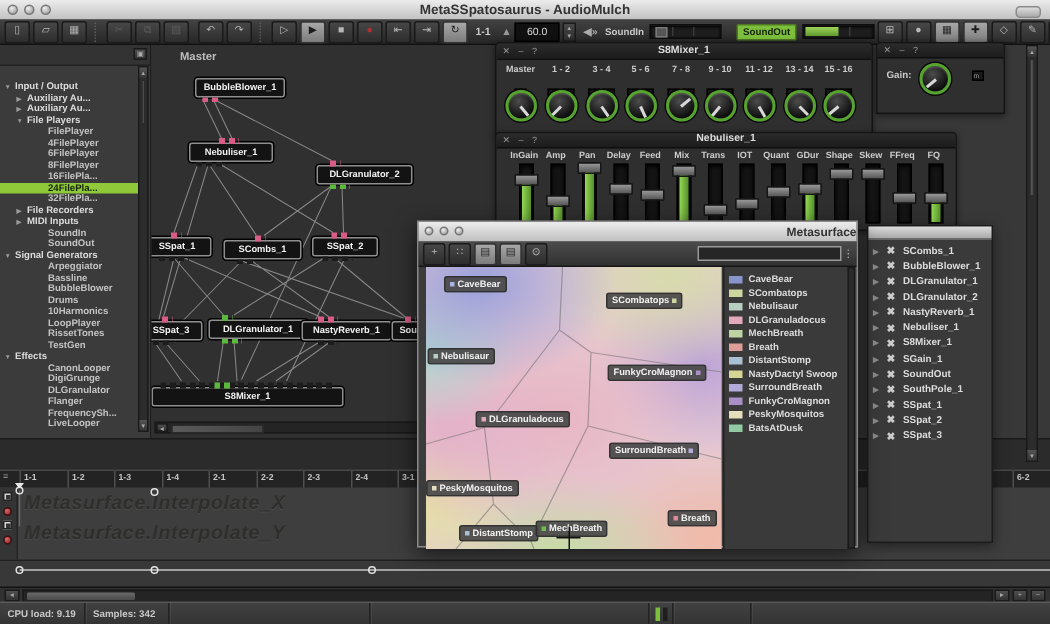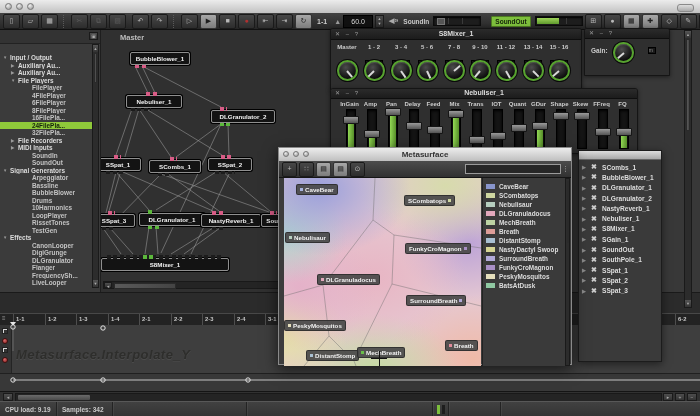--- a/index.html
+++ b/index.html
@@ -125,20 +125,21 @@
   .scell{height:15px;line-height:15px;font-size:6.5px;font-weight:bold;color:#c8c8c8;padding-left:5px;box-sizing:border-box;
          border-right:1px solid #232323;box-shadow:1px 0 0 rgba(255,255,255,.06);flex:none;}
   .minibtn{position:absolute;width:10px;height:8px;background:linear-gradient(#4e4e4e,#333);border:1px solid #1a1a1a;color:#aaa;font-size:5px;line-height:7px;text-align:center;box-sizing:border-box;}
 </style>
 </head>
 <body>
 
 <div class="app">
 
   <div class="abs titlebar">
+    <div class="abs wtitle">MetaSSpatosaurus - AudioMulch</div>
     <div class="abs lights">
       <div class="light"></div>
       <div class="light"></div>
       <div class="light"></div>
     </div>
     <div class="abs capsule"></div>
   </div>
 
   <div class="abs toolbar">
     <span style="display:flex;gap:2px;">
@@ -200,20 +201,21 @@
 
   <div class="abs band"></div>
   <div class="abs ruler">
     <div class="abs" style="left:2px;top:1px;font-size:6px;color:#999;">≡</div>
     <span>
       
     <div class="tick" style=";left:13px"><span>1-1</span></div><div class="tick" style=";left:45px"><span>1-2</span></div><div class="tick" style=";left:76px"><span>1-3</span></div><div class="tick" style=";left:108px"><span>1-4</span></div><div class="tick" style=";left:139px"><span>2-1</span></div><div class="tick" style=";left:171px"><span>2-2</span></div><div class="tick" style=";left:202px"><span>2-3</span></div><div class="tick" style=";left:234px"><span>2-4</span></div><div class="tick" style=";left:265px"><span>3-1</span></div><div class="tick" style=";left:297px"><span>3-2</span></div><div class="tick" style=";left:328px"><span>3-3</span></div><div class="tick" style=";left:360px"><span>3-4</span></div><div class="tick" style=";left:391px"><span>4-1</span></div><div class="tick" style=";left:423px"><span>4-2</span></div><div class="tick" style=";left:454px"><span>4-3</span></div><div class="tick" style=";left:486px"><span>4-4</span></div><div class="tick" style=";left:517px"><span>5-1</span></div><div class="tick" style=";left:549px"><span>5-2</span></div><div class="tick" style=";left:580px"><span>5-3</span></div><div class="tick" style=";left:612px"><span>5-4</span></div><div class="tick" style=";left:643px"><span>6-1</span></div><div class="tick" style=";left:675px"><span>6-2</span></div></span>
     <div class="playhead"></div>
   </div>
   <div class="abs lane" style="top:325px;height:28px;">
+    <div class="ghost" style="top:2px;">Metasurface.Interpolate_X</div>
     <div class="lanectl">
       <div class="chk"></div>
       <div class="rdot" style="top:13px;"></div>
     </div>
   </div>
   <div class="abs lane" style="top:344px;height:29px;">
     <div class="ghost" style="top:3px;">Metasurface.Interpolate_Y</div>
     <div class="lanectl">
       <div class="chk"></div>
       <div class="rdot" style="top:13px;"></div>
@@ -744,21 +746,21 @@
       </div>
   </div>
 
   <div class="abs mswin">
     <div class="mstitle">
       <div class="abs lights" style="left:4px;top:3px;">
         <div class="light" style="width:6px;height:6px;"></div>
         <div class="light" style="width:6px;height:6px;"></div>
         <div class="light" style="width:6px;height:6px;"></div>
       </div>
-      <div class="abs" style="left:0;right:0;top:2px;text-align:center;font-size:8px;font-weight:bold;color:#333;">Metasurface</div>
+      <div class="abs" style="left:0;right:0;top:2px;text-align:right;font-size:8px;font-weight:bold;color:#333;">Metasurface</div>
     </div>
     <div class="mstool">
       <span style="display:flex;gap:2px;">
 
       <div class="tb" style="width:13px;"><span>+</span></div>
           <div class="tb" style="width:13px;"><span>∷</span></div>
           <div class="tb pressed" style="width:13px;"><span>▤</span></div>
           <div class="tb pressed" style="width:13px;"><span>▤</span></div>
           <div class="tb" style="width:13px;"><span>⊙</span></div>
         </span>

